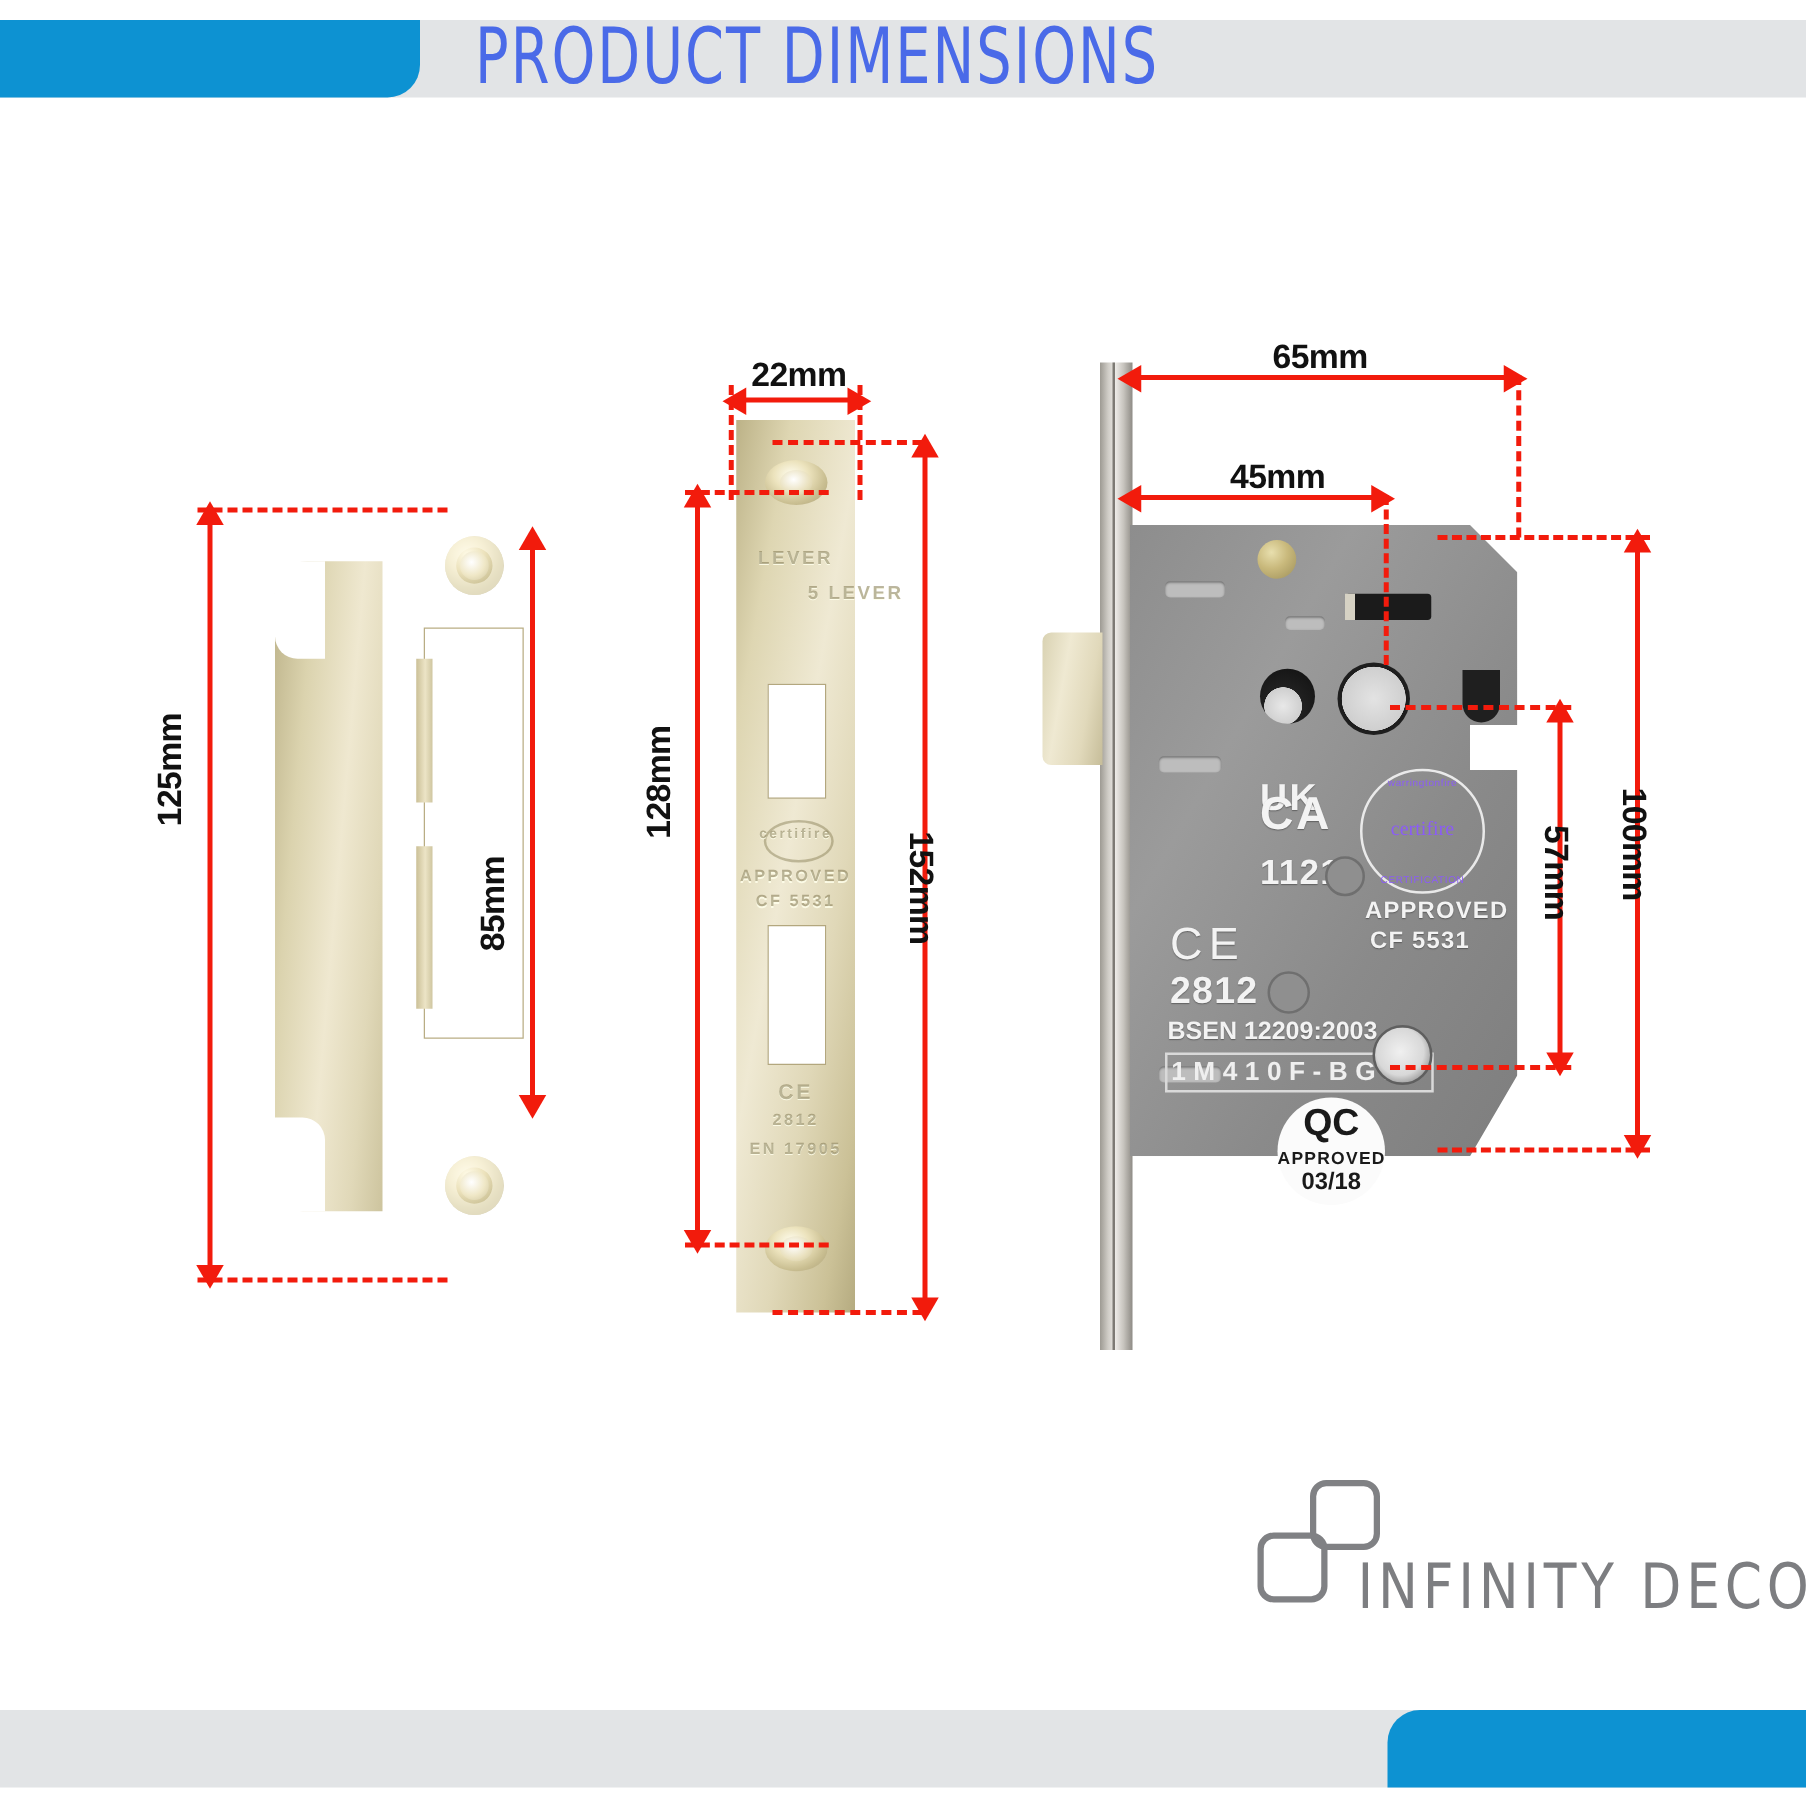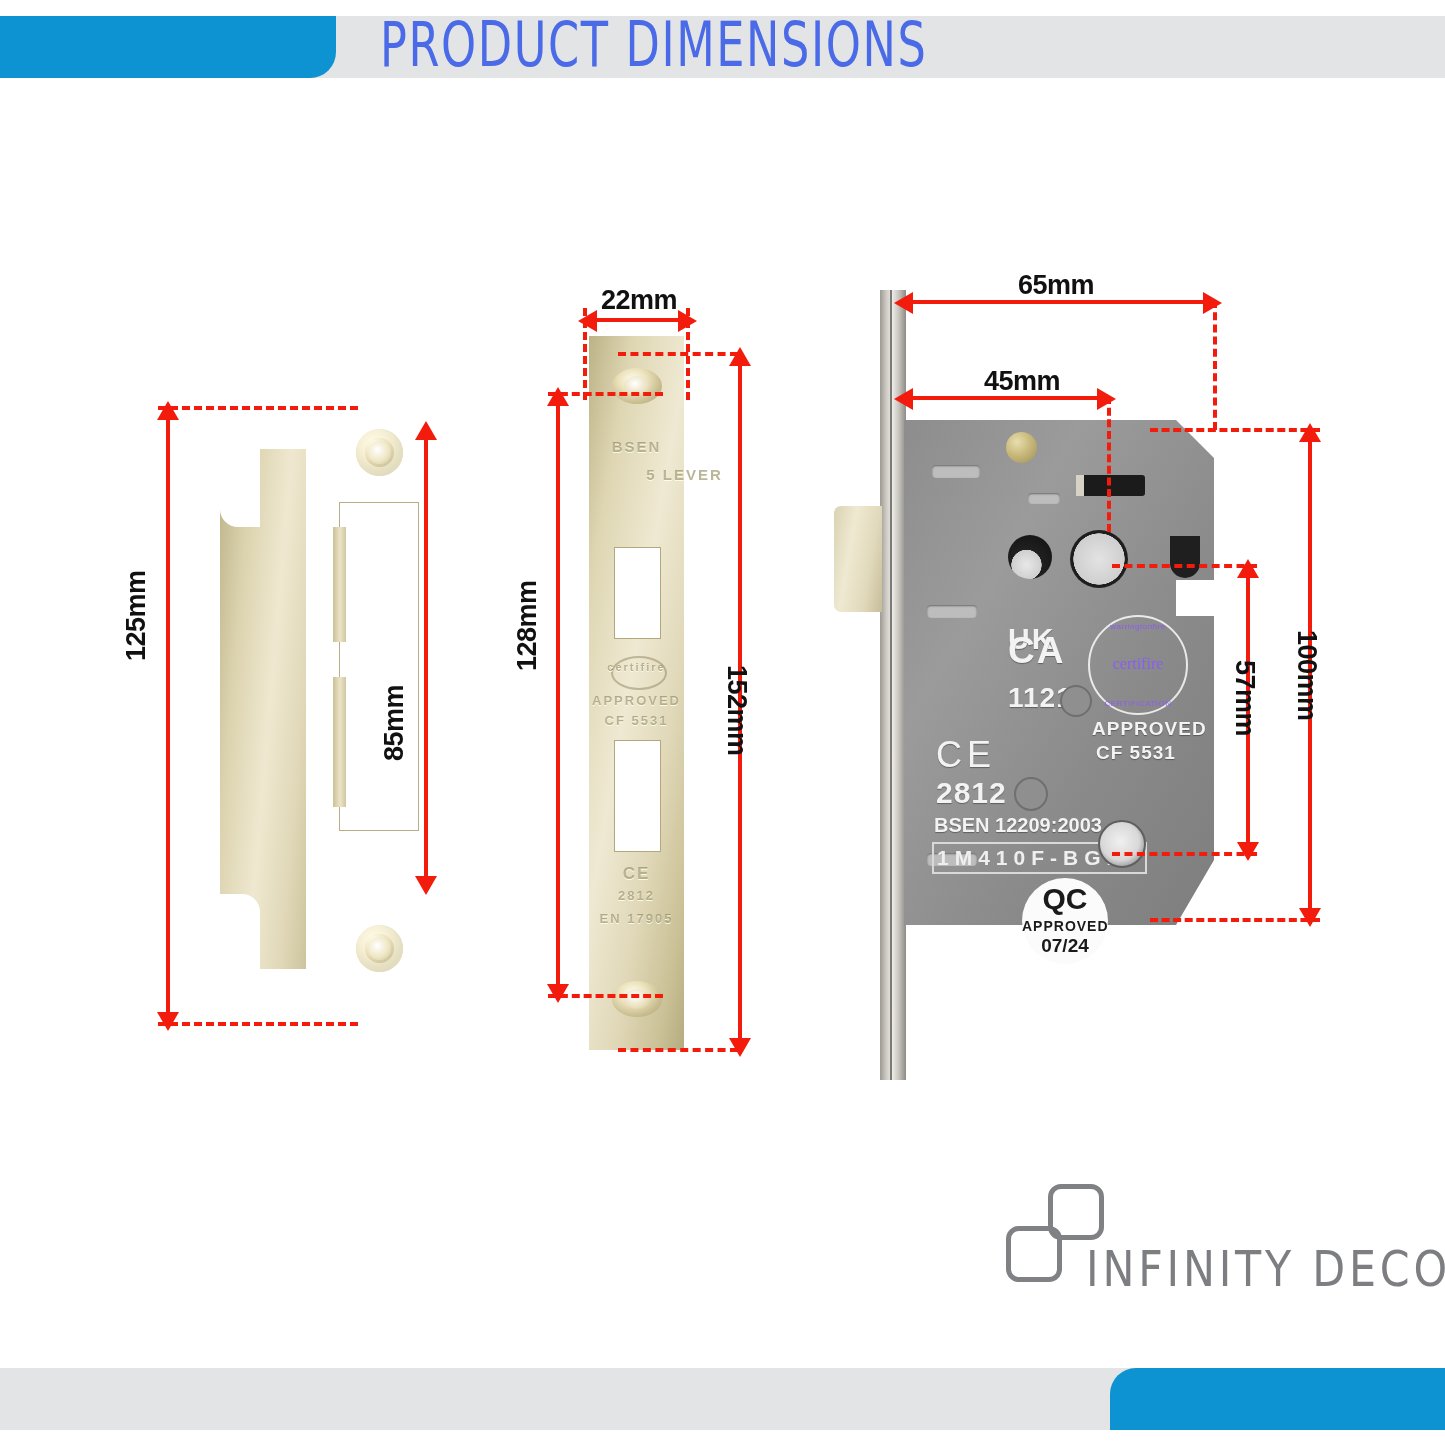--- a/index.html
+++ b/index.html
@@ -139,21 +139,21 @@
 <div class="dim-label rot-ccw" style="left:152px;top:630px;">125mm</div>
 
 <div class="line-v" style="left:424px;top:432px;height:452px;"></div>
 <div class="arrow up" style="left:415px;top:421px;"></div>
 <div class="arrow down" style="left:415px;top:876px;"></div>
 <div class="dim-label rot-ccw" style="left:410px;top:730px;">85mm</div>
 
 <div id="faceplate">
   <div class="fp-body"></div>
   <div class="fp-hole" style="top:32px;"></div>
-  <div class="fp-mark" style="top:102px;">BSEN</div>
+  <div class="fp-mark" style="top:102px;">LEVER</div>
   <div class="fp-mark" style="top:130px;margin-left:48px;">5 LEVER</div>
   <div class="fp-slot" style="top:211px;height:90px;"></div>
   <div style="position:absolute;left:22px;top:320px;width:52px;height:30px;border:2px solid rgba(125,115,72,.42);border-radius:50%;"></div>
   <div class="fp-mark" style="top:325px;font-size:11px;">certifire</div>
   <div class="fp-mark" style="top:357px;font-size:13px;">APPROVED</div>
   <div class="fp-mark" style="top:377px;font-size:13px;">CF 5531</div>
   <div class="fp-slot" style="top:404px;height:110px;"></div>
   <div class="fp-mark" style="top:528px;font-size:17px;">CE</div>
   <div class="fp-mark" style="top:552px;font-size:13px;">2812</div>
   <div class="fp-mark" style="top:575px;font-size:13px;">EN 17905</div>
@@ -217,21 +217,21 @@
   <div class="lb-hole" style="left:134px;top:487px;width:30px;height:30px;border:2px solid #6f6f6f;background:#8f8f8f;"></div>
 
   <div class="lb-txt" style="left:56px;top:444px;font-size:36px;letter-spacing:5px;font-weight:400;">CE</div>
   <div class="lb-txt" style="left:56px;top:486px;font-size:30px;letter-spacing:1px;">2812</div>
   <div class="lb-txt" style="left:54px;top:524px;font-size:20px;letter-spacing:0px;">BSEN 12209:2003</div>
   <div class="lb-code" style="left:52px;top:552px;">1M410F-BG10</div>
 
   <div class="qc" style="left:142px;top:588px;">
     <div style="position:absolute;width:100%;top:4px;font-size:30px;font-weight:700;">QC</div>
     <div style="position:absolute;width:100%;top:40px;font-size:14px;font-weight:700;letter-spacing:1px;">APPROVED</div>
-    <div style="position:absolute;width:100%;top:57px;font-size:19px;font-weight:700;">07/24</div>
+    <div style="position:absolute;width:100%;top:57px;font-size:19px;font-weight:700;">03/18</div>
   </div>
 
   <div class="lb-hole" style="left:218px;top:530px;width:44px;height:44px;
        background:radial-gradient(circle at 46% 44%,#f0f0f0 0%,#d8d8d8 55%,#9b9b9b 78%,#6d6d6d 100%);
        border:2px solid #5f5f5f;"></div>
   <div class="lb-hole" style="left:290px;top:246px;width:30px;height:42px;background:#1f1f1f;border-radius:0 0 16px 16px;"></div>
 </div>
 
 <div class="line-h" style="left:904px;top:300px;width:310px;"></div>
 <div class="arrow left" style="left:894px;top:292px;"></div>

